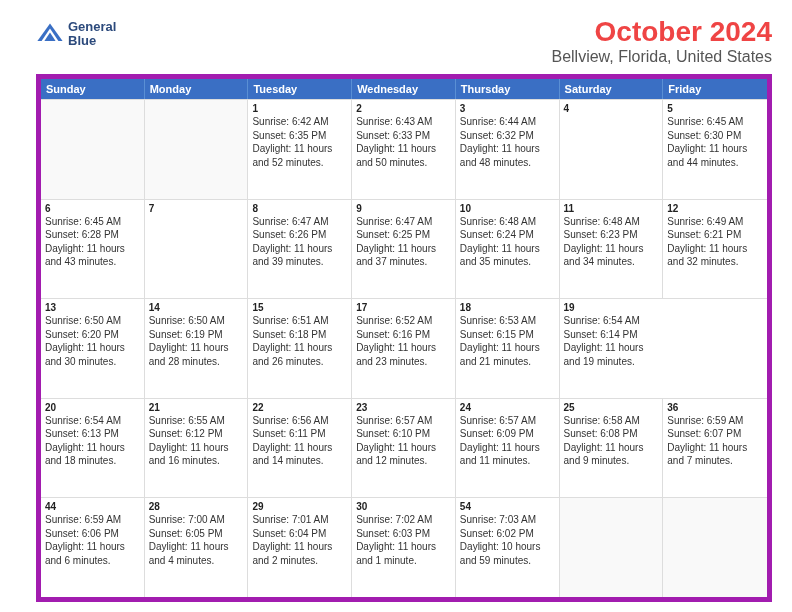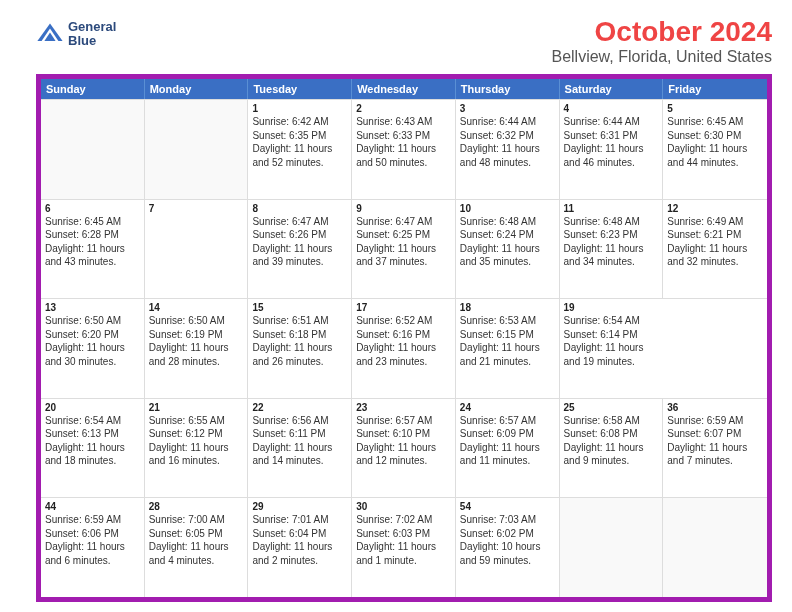--- a/index.html
+++ b/index.html
@@ -158,23 +158,20 @@
 Daylight: 11 hours and 50 minutes.</div>
           </div>
           <div class="cal-cell">
             <span class="day-num">3</span>
             <div class="cell-info">Sunrise: 6:44 AM
 Sunset: 6:32 PM
 Daylight: 11 hours and 48 minutes.</div>
           </div>
           <div class="cal-cell">
             <span class="day-num">4</span>
-            <div class="cell-info">Sunrise: 6:44 AM
-Sunset: 6:31 PM
-Daylight: 11 hours and 46 minutes.</div>
           </div>
           <div class="cal-cell">
             <span class="day-num">5</span>
             <div class="cell-info">Sunrise: 6:45 AM
 Sunset: 6:30 PM
 Daylight: 11 hours and 44 minutes.</div>
           </div>
         </div>
         <div class="cal-row">
           <div class="cal-cell">

